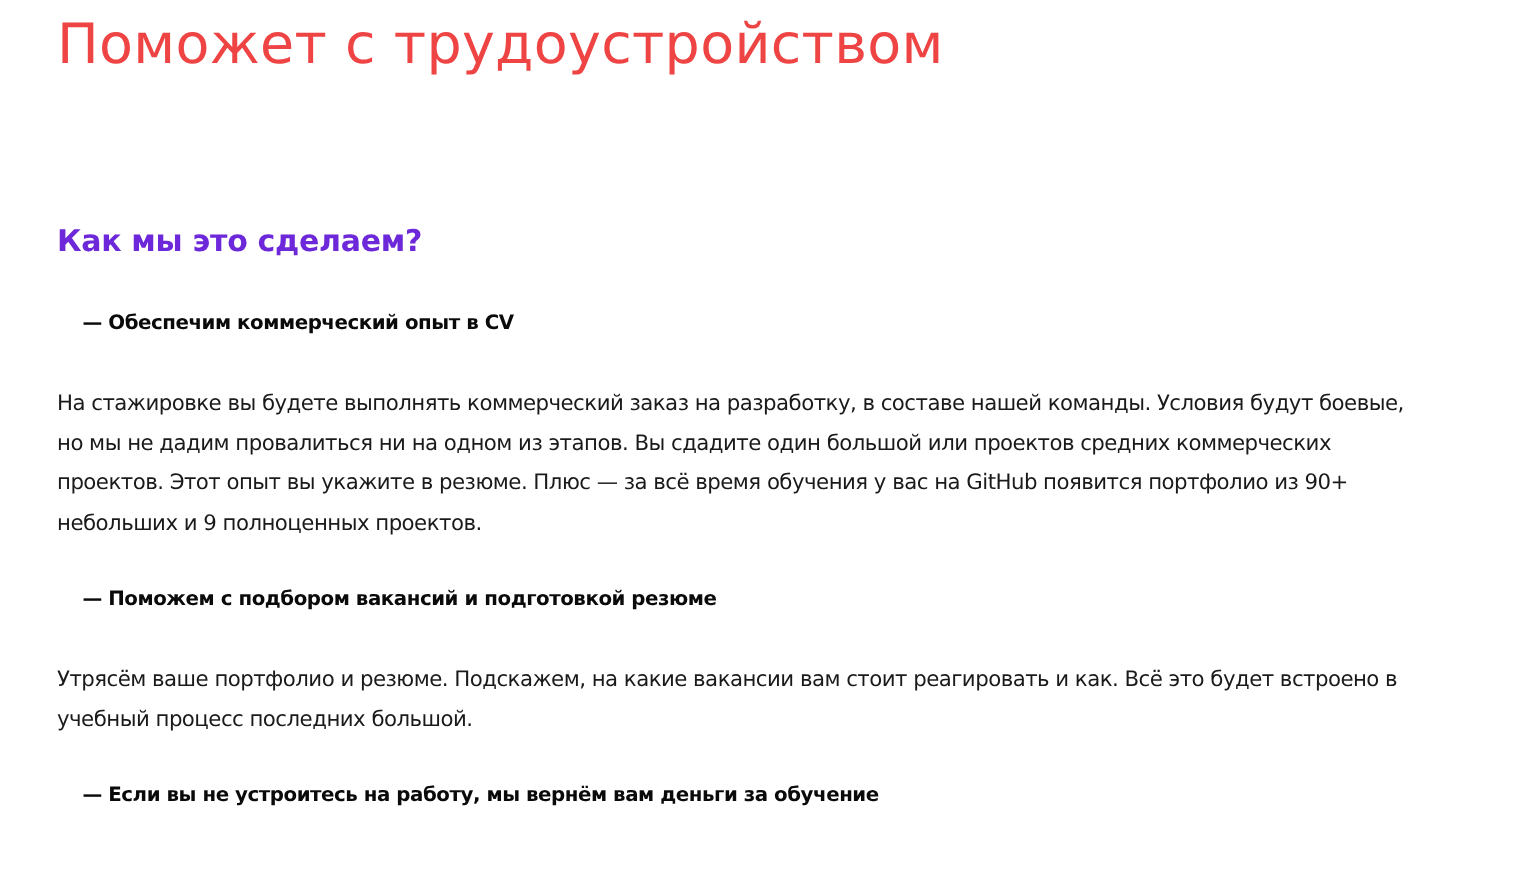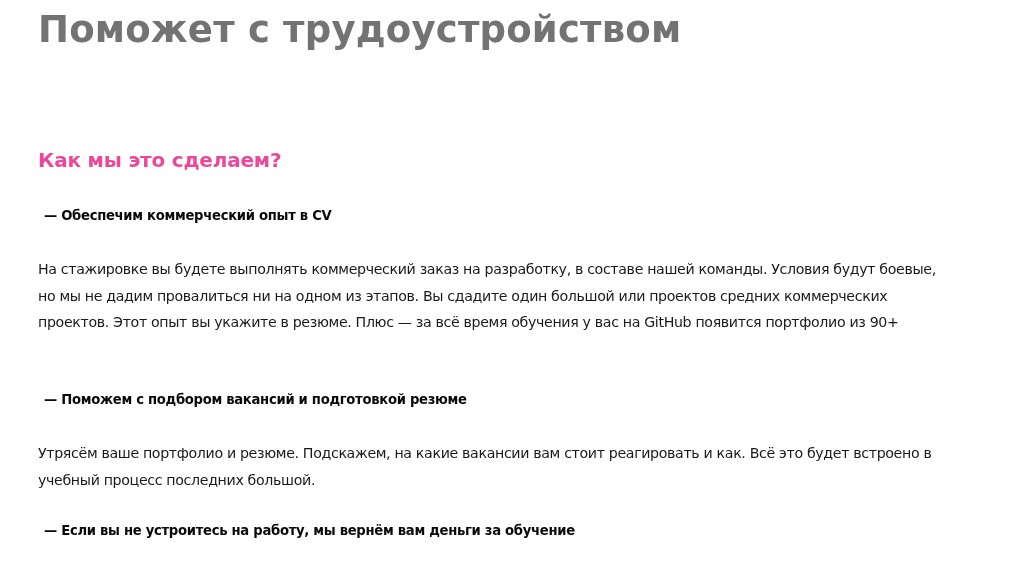--- a/index.html
+++ b/index.html
@@ -20,39 +20,39 @@
       left: 38px;
       top: 0;
       width: 930px;
     }
     .page-title {
       position: absolute;
       left: 0;
       top: 8px;
       margin: 0;
       font-size: 37px;
-      font-weight: bold;
+      font-weight: normal;
       letter-spacing: 0.2px;
       white-space: nowrap;
-      color: #737373;
+      color: #ef4444;
     }
     .section-title {
       position: absolute;
       left: 0;
       top: 148px;
       margin: 0;
       font-size: 20px;
       font-weight: bold;
       letter-spacing: -0.2px;
       white-space: nowrap;
-      color: #ec4899;
+      color: #6d28d9;
     }
     .subhead {
       position: absolute;
-      left: 6px;
+      left: 17px;
       margin: 0;
       font-size: 13.2px;
       font-weight: bold;
       letter-spacing: -0.3px;
       white-space: nowrap;
       color: #0a0a0a;
     }
     .para {
       position: absolute;
       left: 0;
@@ -79,20 +79,21 @@
 <div class="page">
   <h1 class="page-title">Поможет с трудоустройством</h1>
 
   <h2 class="section-title">Как мы это сделаем?</h2>
 
   <h3 class="subhead" id="sub1">— Обеспечим коммерческий опыт в CV</h3>
   <div class="para" id="para1">
     <span class="line">На стажировке вы будете выполнять коммерческий заказ на разработку, в составе нашей команды. Условия будут боевые,</span>
     <span class="line">но мы не дадим провалиться ни на одном из этапов. Вы сдадите один большой или проектов средних коммерческих</span>
     <span class="line">проектов. Этот опыт вы укажите в резюме. Плюс — за всё время обучения у вас на GitHub появится портфолио из 90+</span>
+    <span class="line">небольших и 9 полноценных проектов.</span>
   </div>
 
   <h3 class="subhead" id="sub2">— Поможем с подбором вакансий и подготовкой резюме</h3>
   <div class="para" id="para2">
     <span class="line">Утрясём ваше портфолио и резюме. Подскажем, на какие вакансии вам стоит реагировать и как. Всё это будет встроено в</span>
     <span class="line">учебный процесс последних большой.</span>
   </div>
 
   <h3 class="subhead" id="sub3">— Если вы не устроитесь на работу, мы вернём вам деньги за обучение</h3>
 </div>

